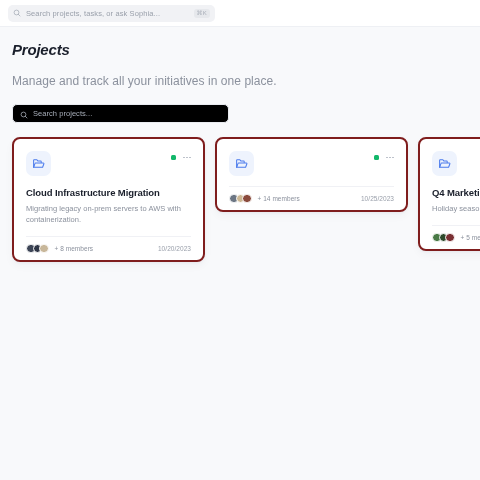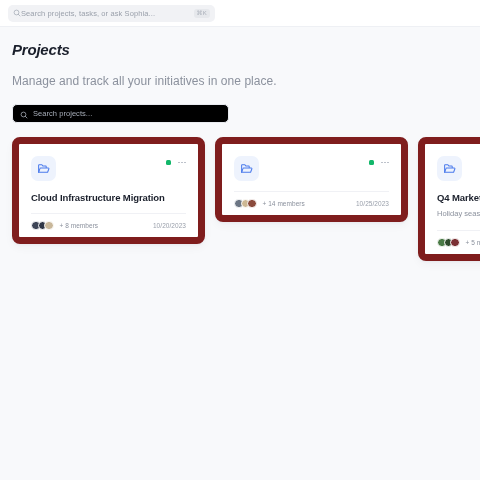--- a/index.html
+++ b/index.html
@@ -22,20 +22,21 @@
   }
   .omnibox {
     flex: 0 0 auto;
     width: 207px;
     height: 17px;
     background: #f1f2f5;
     border-radius: 5px;
     display: flex;
     align-items: center;
     padding: 0 5px;
+    gap: 5px;
   }
   .omnibox .mag { flex: 0 0 auto; display:flex; }
   .omnibox-text {
     flex: 1 1 auto;
     font-size: 7.5px;
     color: #9aa0ab;
     letter-spacing: 0.1px;
     white-space: nowrap;
     overflow: hidden;
   }
@@ -90,21 +91,21 @@
   .grid {
     margin-top: 14px;
     display: flex;
     gap: 10px;
     align-items: flex-start;
   }
   .card {
     flex: 0 0 auto;
     width: 193px;
     background: #ffffff;
-    border: 7px solid #7f1d1d;
+    border: 2px solid #7f1d1d;
     border-radius: 8px;
     box-shadow: 0 1px 3px rgba(22,30,50,0.045), 0 4px 10px rgba(22,30,50,0.035);
     padding: 12px 12px 0 12px;
   }
   .card-top {
     display: flex;
     align-items: flex-start;
     justify-content: space-between;
   }
   .folder-badge {
@@ -217,20 +218,21 @@
         <div class="card-top-right">
           <span class="status-dot"></span>
           <span class="dots">
               <i></i>
               <i></i>
               <i></i>
             </span>
         </div>
       </div>
       <div class="card-title">Cloud Infrastructure Migration</div>
+      <div class="card-desc">Migrating legacy on-prem servers to AWS with containerization.</div>
       <div class="card-footer">
         <div class="members">
           <div class="avatars">
             <span class="avatar" style="background:#3d4556"></span>
             <span class="avatar" style="background:#2f3646"></span>
             <span class="avatar" style="background:#c8b79a"></span>
           </div>
           <span class="member-count">+ 8 members</span>
         </div>
         <span class="card-date">10/20/2023</span>

